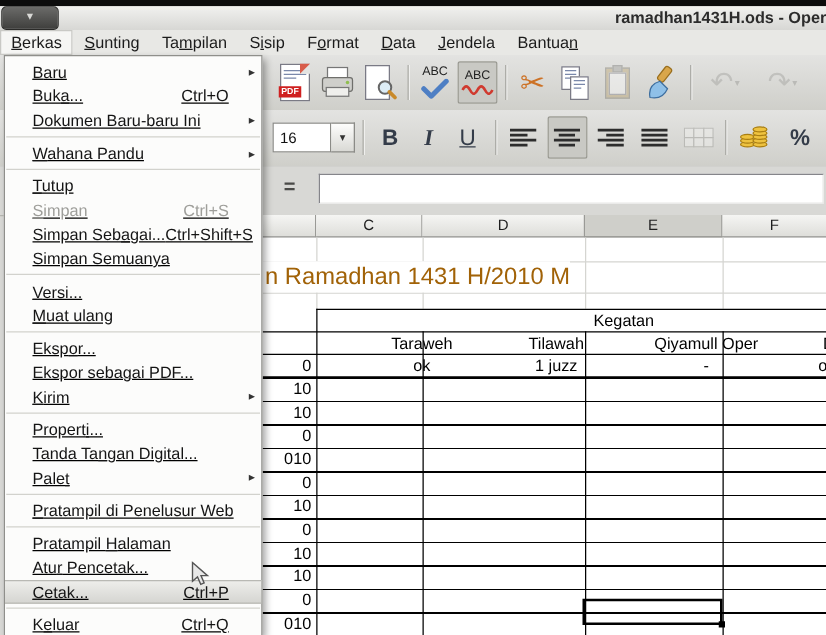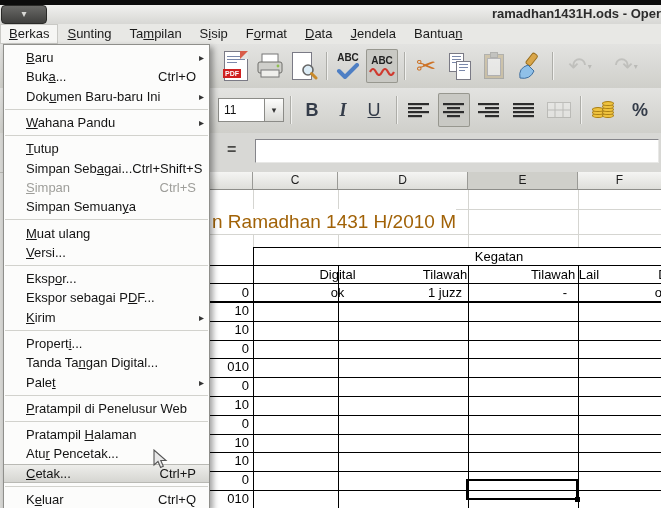--- a/index.html
+++ b/index.html
@@ -28,21 +28,21 @@
   .tbtn.disabled{opacity:.40;}
   .tsep{position:absolute;top:8px;width:1px;height:28px;background:#adada8;box-shadow:1px 0 0 #f0f0ee;}
   
   .pg{background:#fff;border:1px solid #7a7a85;}
   .pdf-page{position:relative;width:22px;height:28px;}
   .pdf-tag{position:absolute;left:-2px;bottom:2px;background:#cf2020;color:#fff;font-size:7px;font-weight:bold;
            padding:1px 2px;line-height:7px;}
   .pdf-fold{position:absolute;right:-1px;top:-1px;width:0;height:0;border-left:8px solid #d85c4a;border-top:8px solid #e3e3e1;transform:rotate(90deg);}
   .doc-lines i{display:block;height:1px;background:#7a88aa;margin:2px 2px 0 2px;}
   .abc-ic{display:flex;flex-direction:column;align-items:center;line-height:10px;}
-  .abc-ic .abc{font-size:10px;font-weight:bold;color:#222;letter-spacing:0px;}
+  .abc-ic .abc{font-size:10px;font-weight:normal;color:#222;letter-spacing:0px;}
   .undo-wrap{display:flex;align-items:center;gap:1px;}
   .arrow-glyph{font-size:22px;color:#9a9a96;line-height:22px;}
   .mini-drop{font-size:8px;color:#8d8d89;}
   .cut-glyph{font-size:24px;color:#cd7226;}
   
   .fontsize{position:absolute;left:218px;top:10px;display:flex;}
   .fontsize .fs-box{width:40px;height:22px;background:#fff;border:1px solid #8b8b87;font-size:12px;line-height:22px;padding-left:5px;color:#111;}
   .fontsize .fs-drop{width:19px;height:24px;background:linear-gradient(#fdfdfc,#d9d9d5);border:1px solid #8b8b87;border-left:none;
                      text-align:center;line-height:22px;font-size:9px;color:#333;box-sizing:border-box;}
   .fmt-letter{font-size:18px;font-weight:bold;color:#343c49;}
@@ -67,24 +67,24 @@
                color:#a16207;white-space:nowrap;padding-left:2px;line-height:25px;}
   .cellc{position:absolute;text-align:center;font-size:13px;color:#000;margin-left:42px;}
   .bfrag{position:absolute;left:0;width:39px;text-align:right;font-size:13px;color:#000;}
   .rowlines{position:absolute;left:0;top:130px;width:451px;height:207px;
             background:repeating-linear-gradient(to bottom,#000 0,#000 1px,transparent 1px,transparent 18.8px);}
   .cellcursor{position:absolute;left:256px;top:307px;width:108px;height:17px;border:2px solid #000;}
   .cellcursor .handle{position:absolute;right:-4px;bottom:-4px;width:5px;height:5px;background:#000;}
   
   .filemenu{position:absolute;left:3px;top:44px;width:207px;height:465px;background:#fcfcfb;
             border:1px solid #8f8f8b;box-shadow:3px 3px 6px rgba(0,0,0,.38);z-index:50;
-            padding-top:3px;box-sizing:border-box;}
+            padding-top:3px;box-sizing:border-box;text-decoration:underline;}
   .mi{position:relative;height:19.3px;display:flex;align-items:center;font-size:13px;color:#141414;}
   .mi-label{padding-left:22px;white-space:nowrap;}
-  .mi-short{margin-left:auto;padding-right:13px;white-space:nowrap;text-align:center;}
+  .mi-short{margin-left:auto;padding-right:26px;white-space:nowrap;text-align:center;}
   .mi-arrow{position:absolute;right:5px;font-size:10px;color:#333;}
   .mi.disabled .mi-label,.mi.disabled .mi-short{color:#9e9e9a;}
   .mi.highlighted{background:linear-gradient(#efefec,#d4d4d0);box-shadow:inset 0 1px 0 #b9b9b4,inset 0 -1px 0 #b9b9b4;}
   .msep{height:1px;background:#d2d2cd;margin:3px 1px;}
   .mouse-cursor{position:absolute;left:152px;top:449px;z-index:60;}
 </style>
 </head>
 <body>
 
 <div class="topstrip"></div>
@@ -181,21 +181,21 @@
   <div class="tbtn disabled" style="left:606px;width:40px">
     <span class="undo-wrap">
       <span class="arrow-glyph">↷</span>
       <span class="mini-drop">▾</span>
     </span>
   </div>
 </div>
 
 <div class="toolbar2">
   <div class="fontsize">
-    <span class="fs-box">11</span>
+    <span class="fs-box">16</span>
     <span class="fs-drop"><span>▾</span></span>
   </div>
   <div class="tsep" style="left:290px"></div>
   <div class="tbtn" style="left:298px;width:28px">
     <span class="fmt-letter">B</span>
   </div>
   <div class="tbtn" style="left:330px;width:26px">
     <span class="fmt-letter" style="font-style:italic;font-family:'Liberation Serif',serif">I</span>
   </div>
   <div class="tbtn" style="left:360px;width:28px">
@@ -287,23 +287,23 @@
   <div class="bl" style="left:0;top:93px;width:451px;height:1px"></div>
   <div class="bl" style="left:0;top:111px;width:451px;height:1px"></div>
   <div class="bl" style="left:0;top:129px;width:451px;height:2px"></div>
   <div class="rowlines"></div>
   <div class="bl" style="left:43px;top:75px;width:1px;height:261px"></div>
   <div class="bl" style="left:128px;top:93px;width:1px;height:243px"></div>
   <div class="bl" style="left:258px;top:93px;width:1px;height:243px"></div>
   <div class="bl" style="left:368px;top:93px;width:1px;height:243px"></div>
 
   <div class="cellc" style="left:43px;top:76px;width:408px;height:17px;line-height:17px">Kegatan</div>
-  <div class="cellc" style="left:43px;top:94px;width:85px;height:17px;line-height:17px">Digital</div>
+  <div class="cellc" style="left:43px;top:94px;width:85px;height:17px;line-height:17px">Taraweh</div>
   <div class="cellc" style="left:128px;top:94px;width:130px;height:17px;line-height:17px">Tilawah</div>
-  <div class="cellc" style="left:258px;top:94px;width:110px;height:17px;line-height:17px">Tilawah Lail</div>
+  <div class="cellc" style="left:258px;top:94px;width:110px;height:17px;line-height:17px">Qiyamull Oper</div>
   <div class="cellc" style="left:384px;top:94px;width:83px;height:17px;line-height:17px">Dhuha</div>
   <div class="bfrag" style="top:112px;height:17px;line-height:17px">0</div>
   <div class="cellc" style="left:43px;top:112px;width:85px;height:17px;line-height:17px">ok</div>
   <div class="cellc" style="left:128px;top:112px;width:130px;height:17px;line-height:17px">1 juzz</div>
   <div class="cellc" style="left:258px;top:112px;width:110px;height:17px;line-height:17px">-</div>
   <div class="cellc" style="left:368px;top:112px;width:83px;height:17px;line-height:17px">ok</div>
 
   <div class="bfrag" style="top:131px">10</div>
   <div class="bfrag" style="top:150px">10</div>
   <div class="bfrag" style="top:169px">0</div>
@@ -336,37 +336,37 @@
   </div>
   <div class="msep"></div>
   <div class="mi">
     <span class="mi-label"><u>W</u>ahana Pandu</span>
     <span class="mi-arrow">▸</span>
   </div>
   <div class="msep"></div>
   <div class="mi">
     <span class="mi-label"><u>T</u>utup</span>
   </div>
-  <div class="mi">
-    <span class="mi-label">Simpan Seb<u>a</u>gai...</span>
-    <span class="mi-short">Ctrl+Shift+S</span>
-  </div>
   <div class="mi disabled">
     <span class="mi-label"><u>S</u>impan</span>
     <span class="mi-short">Ctrl+S</span>
   </div>
   <div class="mi">
+    <span class="mi-label">Simpan Seb<u>a</u>gai...</span>
+    <span class="mi-short">Ctrl+Shift+S</span>
+  </div>
+  <div class="mi">
     <span class="mi-label">Simpan Semuan<u>y</u>a</span>
   </div>
   <div class="msep"></div>
   <div class="mi">
+    <span class="mi-label"><u>V</u>ersi...</span>
+  </div>
+  <div class="mi">
     <span class="mi-label"><u>M</u>uat ulang</span>
-  </div>
-  <div class="mi">
-    <span class="mi-label"><u>V</u>ersi...</span>
   </div>
   <div class="msep"></div>
   <div class="mi">
     <span class="mi-label">Eksp<u>o</u>r...</span>
   </div>
   <div class="mi">
     <span class="mi-label">Ekspor sebagai P<u>D</u>F...</span>
   </div>
   <div class="mi">
     <span class="mi-label"><u>K</u>irim</span>

